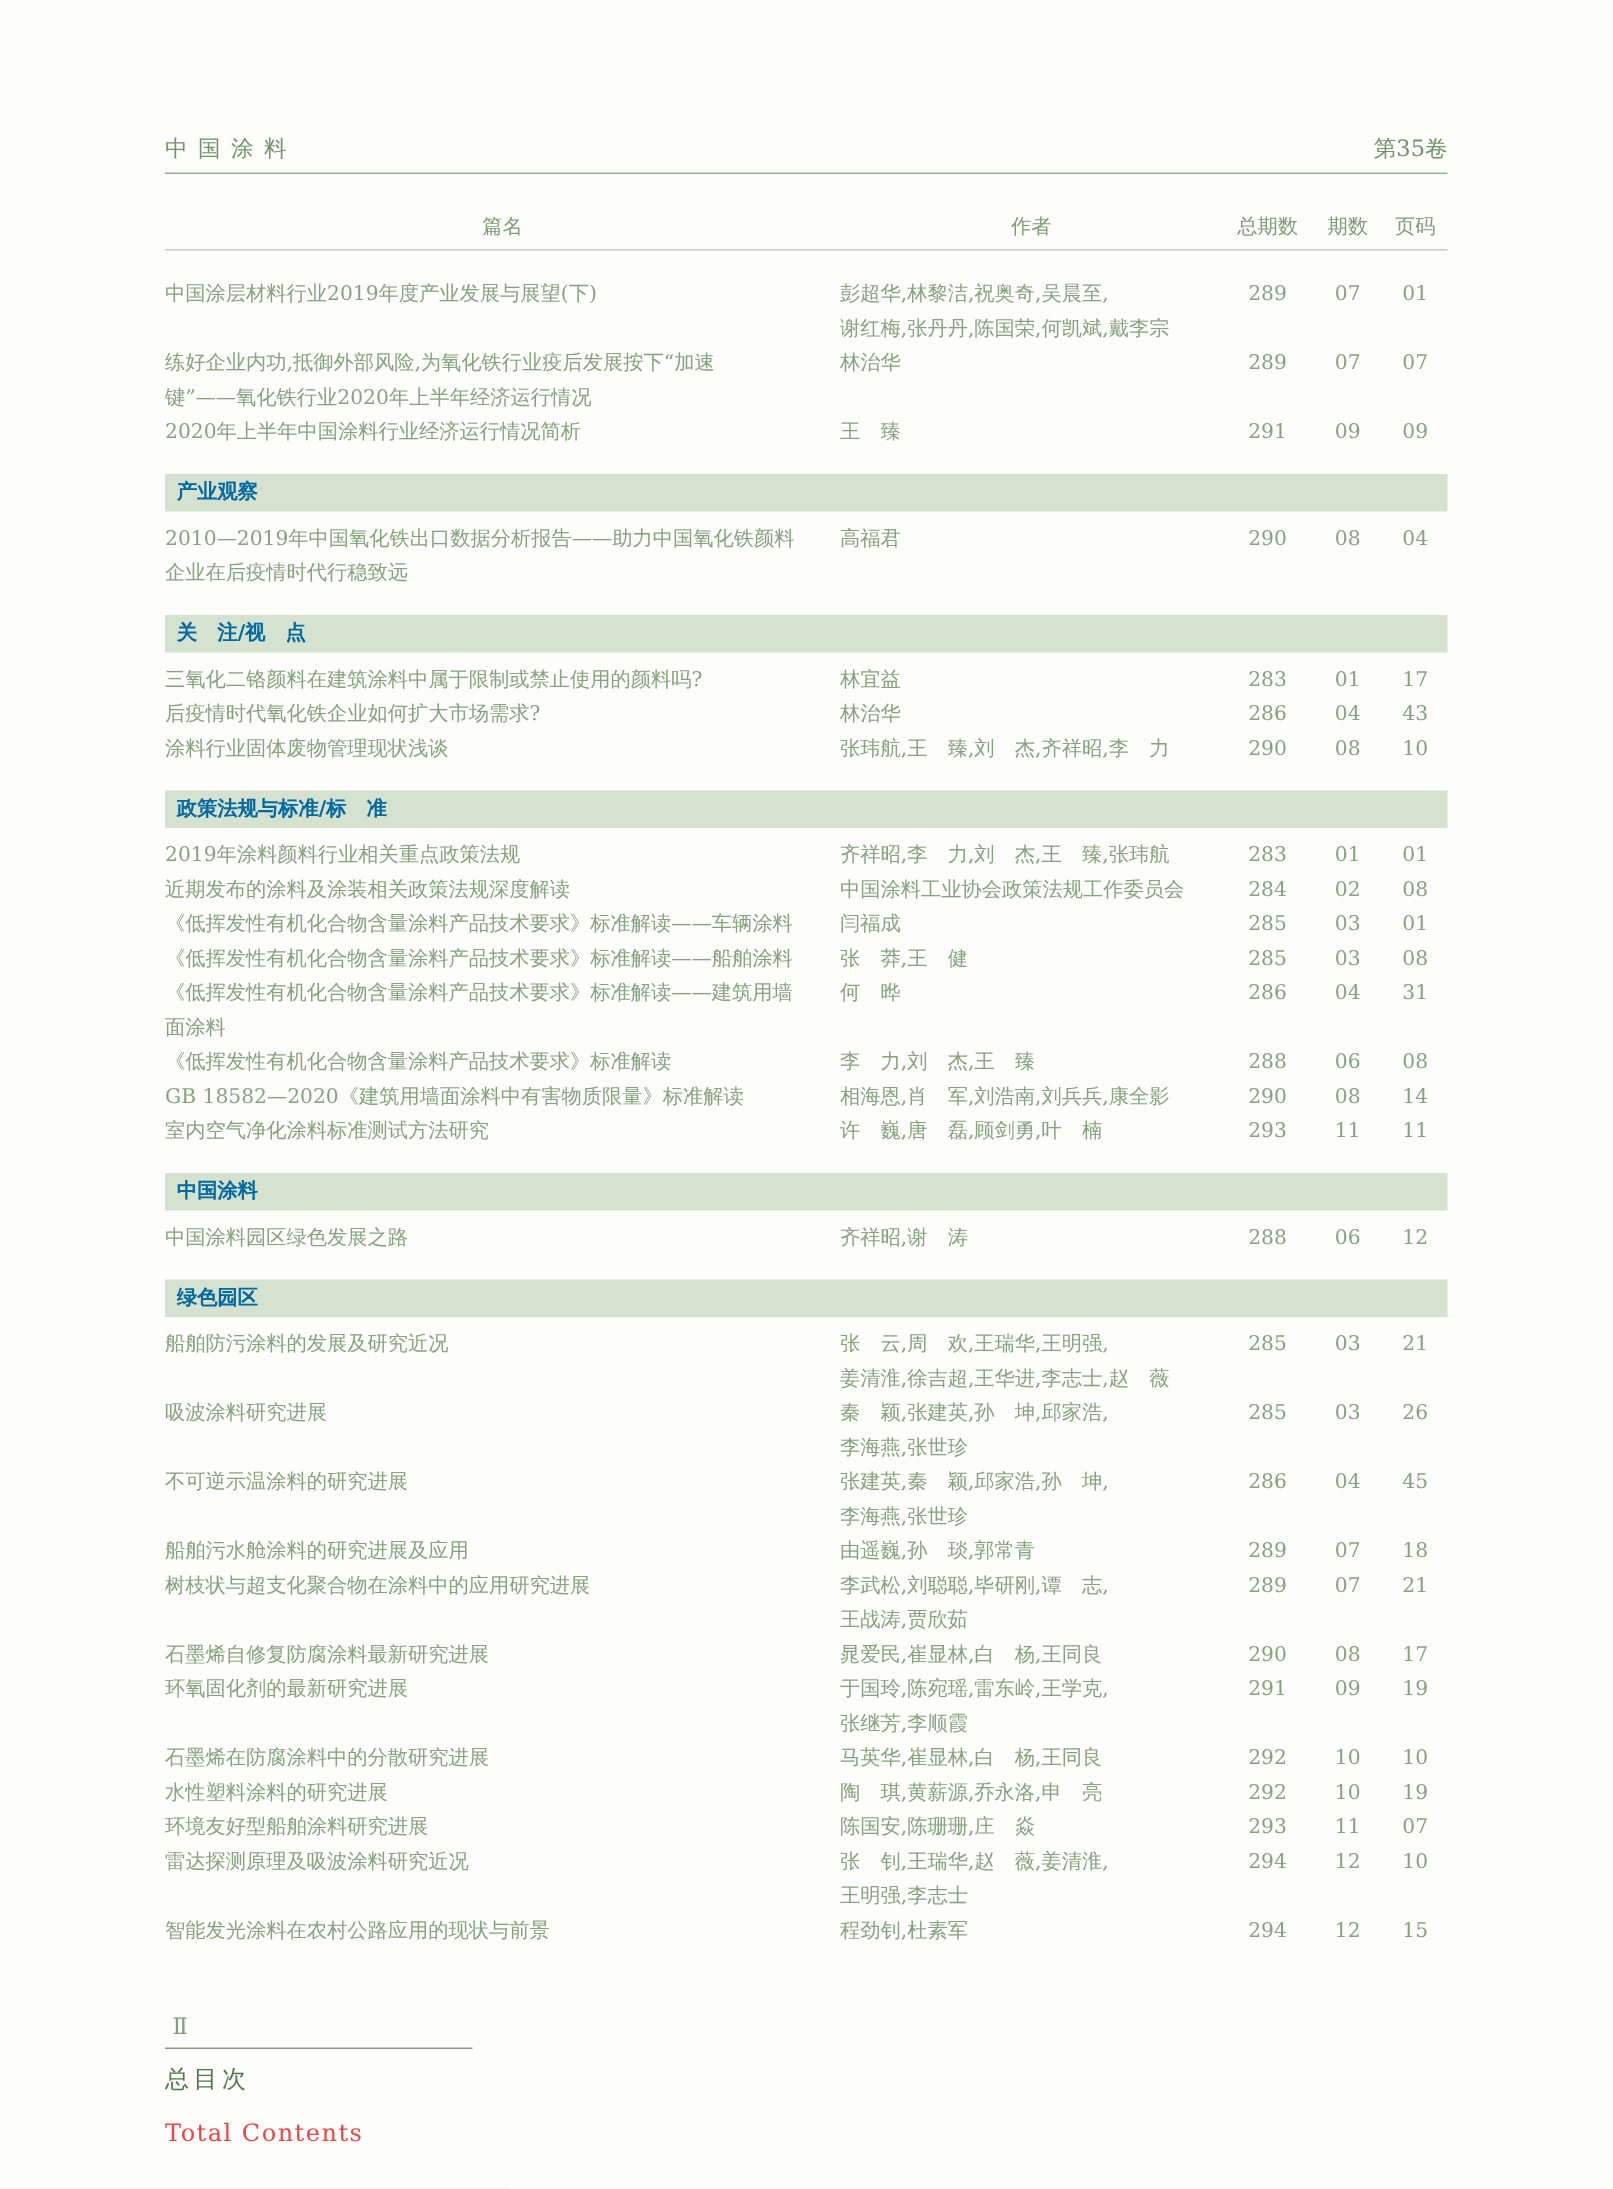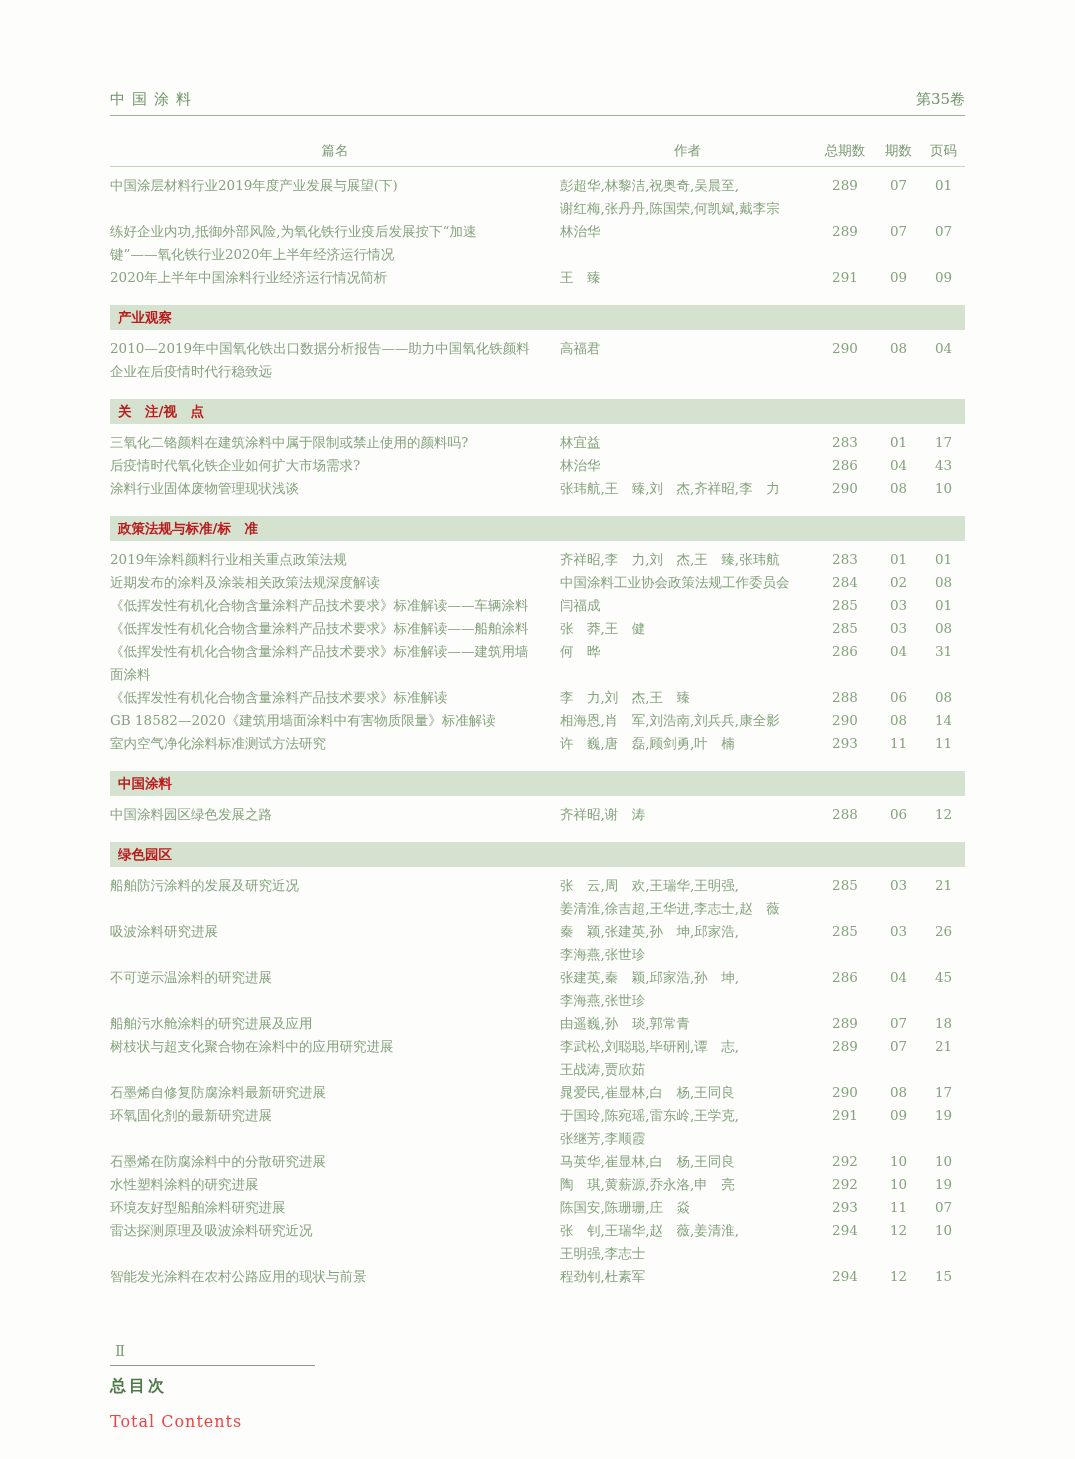--- a/index.html
+++ b/index.html
@@ -12,35 +12,35 @@
   .pagehead {
     position:absolute; left:110px; right:110px; top:52px;
     display:flex; justify-content:space-between; align-items:flex-start;
     color:#6f9569; font-size:15px;
     padding-bottom:6px; border-bottom:1.5px solid #94b68e;margin-top:38px;
   }
   .journal-title { letter-spacing:7px; }
   
   .content { position:absolute; left:110px; right:110px; top:142px; color:#85a37e; font-size:13.5px; }
   .grid5 { display:grid; grid-template-columns:450px 255px 60px 47px 43px; }
-  .thead { padding-bottom:6px; border-bottom:1px solid #c4d3be; margin-bottom:7px; }
+  .thead { padding-bottom:6px; border-bottom:1px solid #c4d3be; margin-bottom:18px; }
   .thead .h { text-align:center; color:#7d9c76; }
   .row { line-height:23px; }
   .cell.title   { padding-right:16px; white-space:pre-line; }
   .cell.authors { white-space:pre-line; padding-right:4px; }
   .cell.num     { text-align:center; }
   .section-bar {
-    background:#d6e2d0; color:#b91c1c; font-weight:bold;
+    background:#d6e2d0; color:#0369a1; font-weight:bold;
     height:23px; line-height:23px; padding:1px 8px; margin:16px 0 7px;
   }
   
   .pagefoot { position:absolute; left:110px; bottom:28px; }
   .page-num { color:#7f9f7a; font-size:15px; padding-left:5px; }
   .footer-line { width:205px; border-bottom:1.3px solid #90958e; margin:5px 0 10px 0; }
-  .footer-title { color:#4e7a49; font-weight:bold; font-size:16px; letter-spacing:3px; }
+  .footer-title { color:#4e7a49; font-weight:normal; font-size:16px; letter-spacing:3px; }
   .footer-sub { color:#ef4444; font-size:16px; margin-top:15px; letter-spacing:1px; }
 </style>
 </head>
 <body>
 
 <div class="page">
 
   <div class="pagehead">
     <span class="journal-title">中国涂料</span>
     <span>第35卷</span>

